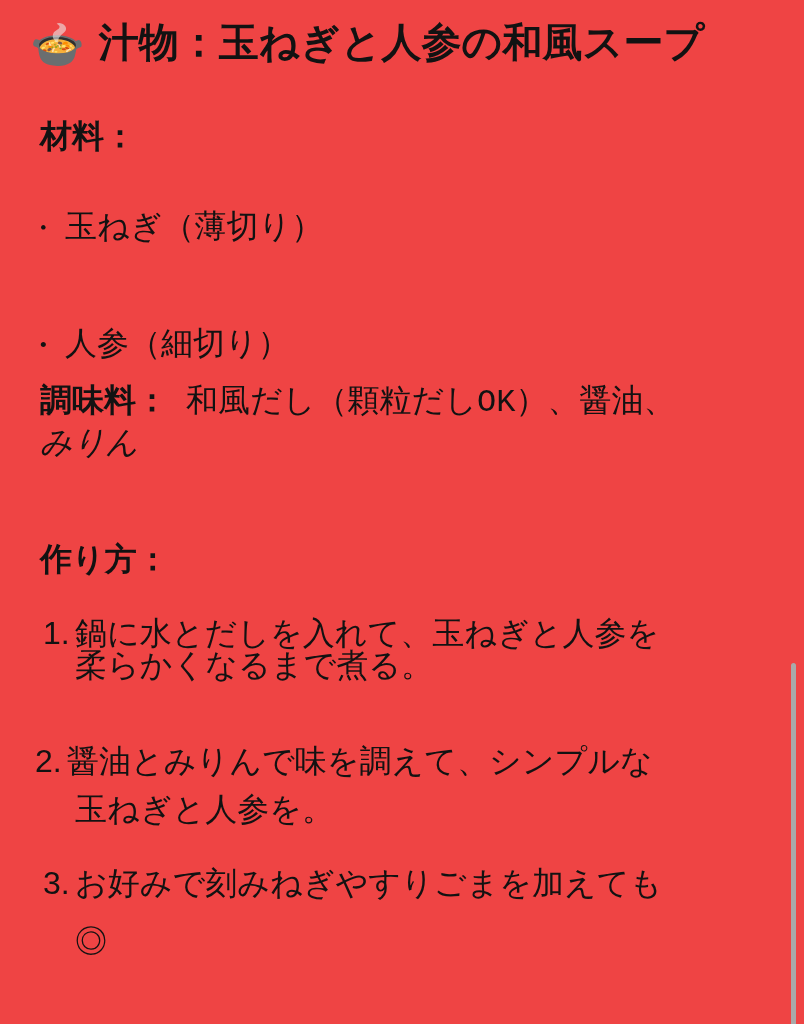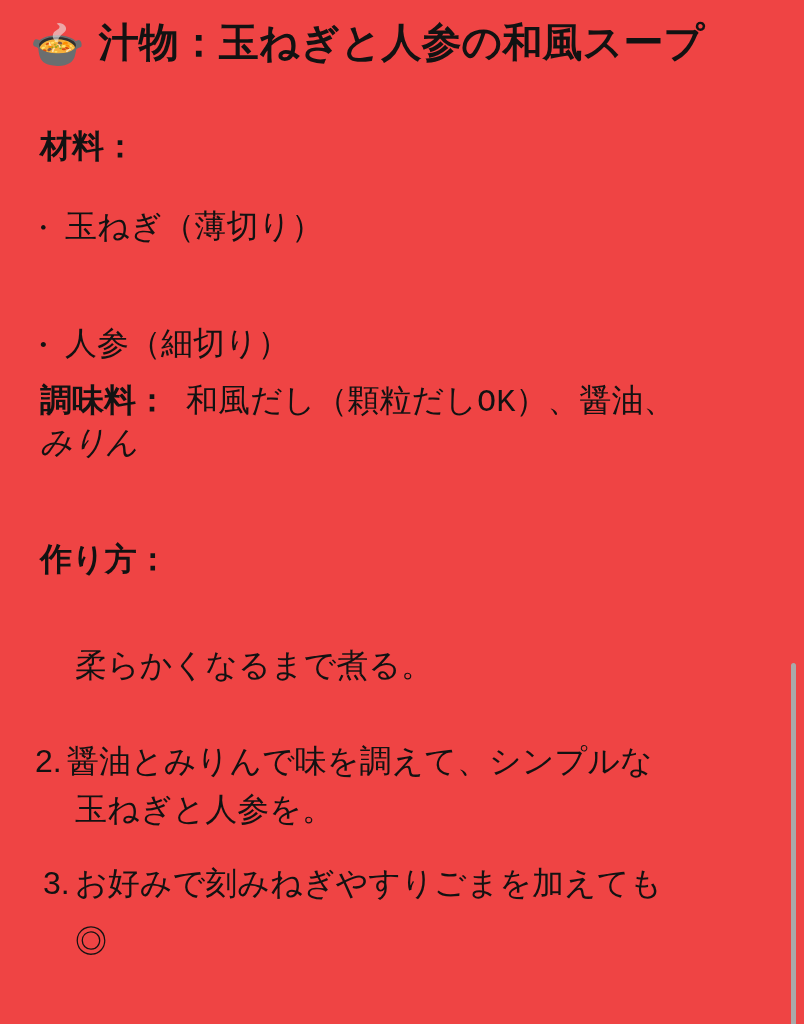--- a/index.html
+++ b/index.html
@@ -60,36 +60,39 @@
 </style>
 </head>
 <body>
 
 <div class="screen">
 
   <div class="line title-line" style="top:22px; left:30px;">
     <span class="title-emoji">🍲</span><span>汁物：玉ねぎと人参の和風スープ</span>
   </div>
 
-  <div class="line bold" style="top:130px; left:40px;">材料：</div>
+  <div class="line bold" style="top:120px; left:40px;">材料：</div>
 
   <div class="line" style="top:210px; left:40px;font-family:Liberation Serif, serif;">
     <span class="bullet-marker">•</span><span>玉ねぎ（薄切り）</span>
   </div>
   <div class="line" style="top:285px; left:40px;margin-top:42px;">
     <span class="bullet-marker">•</span><span>人参（細切り）</span>
   </div>
 
   <div class="line" style="top:384px; left:40px;">
     <span class="bold">調味料：</span><span class="seasoning-text">和風だし（顆粒だしOK）、醤油、</span>
   </div>
   <div class="line" style="top:426px; left:40px;font-style:italic;">みりん</div>
 
   <div class="line bold" style="top:543px; left:40px;">作り方：</div>
 
+  <div class="line" style="top:617px; left:40px;">
+    <span class="step-number">1.</span><span>鍋に水とだしを入れて、玉ねぎと人参を</span>
+  </div>
   <div class="line" style="top:649px; left:75px;">柔らかくなるまで煮る。</div>
 
   <div class="line" style="top:745px; left:32px;">
     <span class="step-number">2.</span><span>醤油とみりんで味を調えて、シンプルな</span>
   </div>
   <div class="line" style="top:793px; left:75px;">玉ねぎと人参を。</div>
 
   <div class="line" style="top:867px; left:40px;">
     <span class="step-number">3.</span><span>お好みで刻みねぎやすりごまを加えても</span>
   </div>

